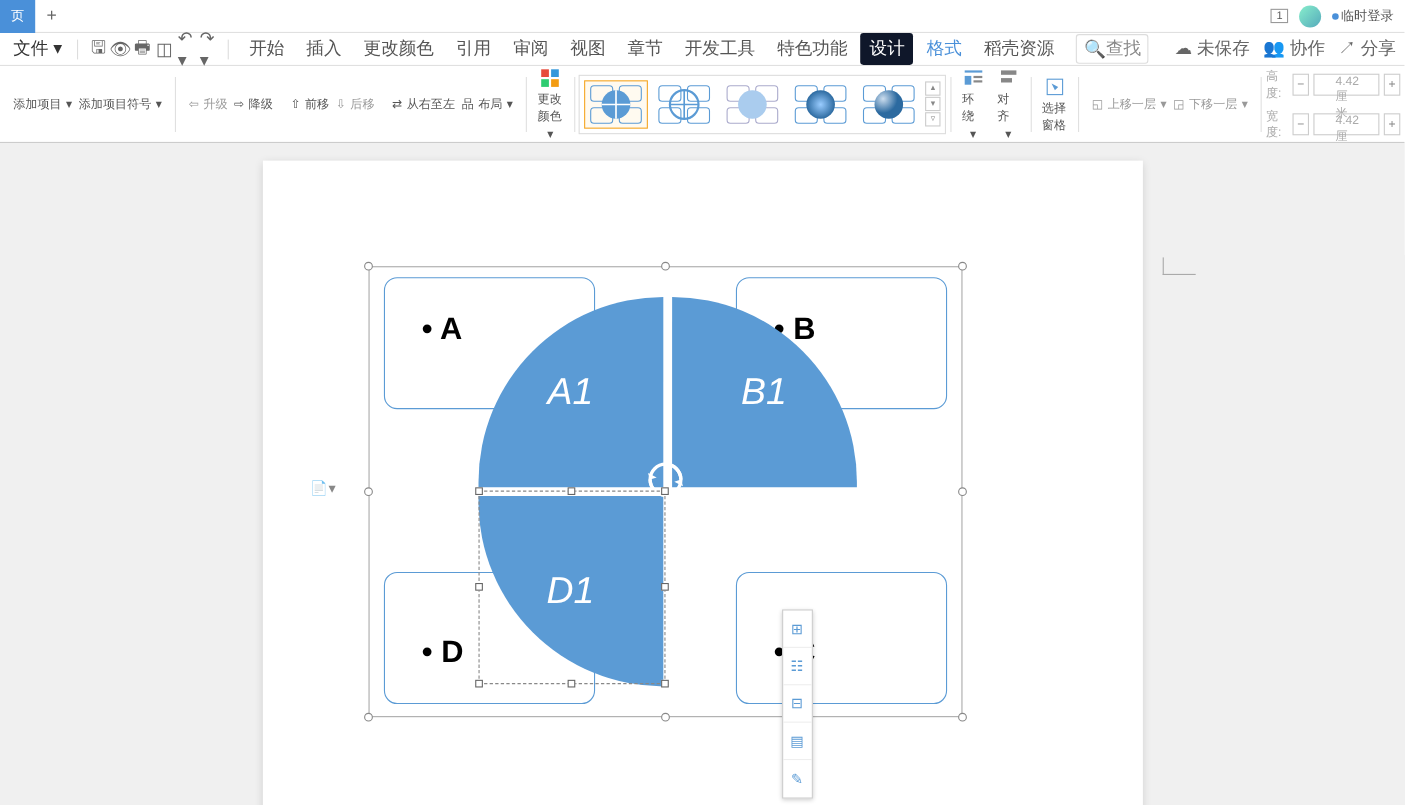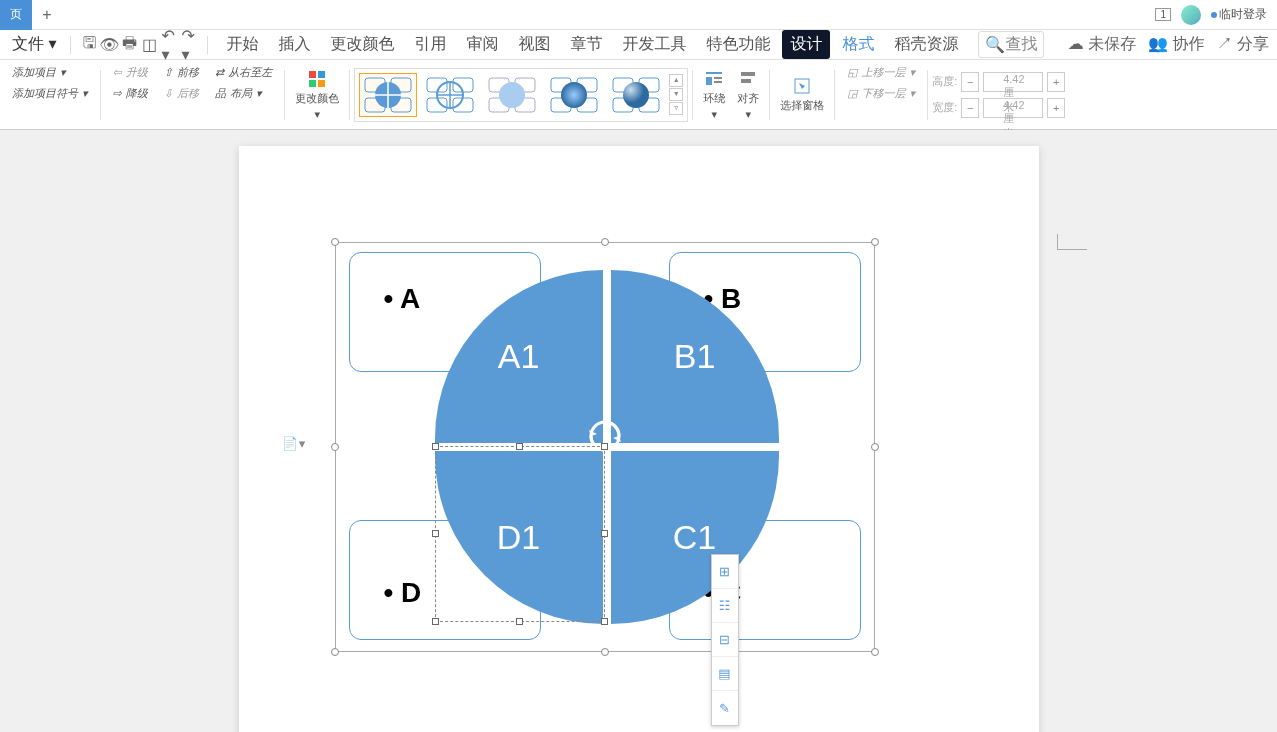--- a/index.html
+++ b/index.html
@@ -24,21 +24,21 @@
 .menu-sep { width: 1px; height: 18px; background: #ddd; margin: 0 6px; }
 .menu-icon { width: 16px; height: 16px; display: inline-flex; align-items: center; justify-content: center; color: #666; cursor: pointer; }
 .menu-item { padding: 4px 8px; cursor: pointer; color: #555; }
 .menu-item.active-design { background: #0f172a; color: #fff; border-radius: 3px; }
 .menu-item.active-format { color: #4a90d9; }
 .search-box { display: flex; align-items: center; border: 1px solid #ddd; border-radius: 3px; padding: 2px 6px; margin-left: 8px; color: #888; }
 .menu-right { margin-left: auto; display: flex; align-items: center; gap: 12px; color: #666; justify-content: flex-end; }
 
 
 .ribbon { height: 70px; border-bottom: 1px solid #ccc; display: flex; align-items: center; padding: 0 4px; font-size: 11px; color: #555; background: #fff; }
-.ribbon-group { display: flex; flex-direction: column; gap: 6px; padding: 0 8px; height: 60px; justify-content: flex-start; font-style: italic; }
+.ribbon-group { display: flex; flex-direction: row; gap: 6px; padding: 0 8px; height: 60px; justify-content: flex-start; }
 .ribbon-sep { width: 1px; height: 50px; background: #e0e0e0; margin: 0 4px; }
 .rbtn { display: flex; align-items: center; gap: 4px; color: #999; cursor: pointer; white-space: nowrap; }
 .rbtn.enabled { color: #555; }
 .rbtn-big { display: flex; flex-direction: column; align-items: center; gap: 2px; padding: 0 6px; cursor: pointer; }
 .rbtn-big .ico { width: 20px; height: 20px; }
 
 
 .style-gallery { display: flex; gap: 4px; align-items: center; border: 1px solid #ddd; padding: 4px; }
 .style-thumb { width: 58px; height: 44px; border: 1px solid transparent; display: flex; align-items: center; justify-content: center; cursor: pointer; position: relative; }
 .style-thumb.selected { border: 1px solid #f5a623; background: #fffaf0; }
@@ -56,21 +56,21 @@
 
 
 .smartart { position: absolute; left: 96px; top: 96px; width: 540px; height: 410px; }
 .sel-handle { position: absolute; width: 8px; height: 8px; background: #fff; border: 1px solid #888; border-radius: 50%; }
 .sel-border { position: absolute; inset: 0; border: 1px solid #aaa; }
 
 .corner-box { position: absolute; width: 192px; height: 120px; border: 1.5px solid #5b9bd5; border-radius: 12px; background: #fff; display: flex; align-items: flex-start; padding: 30px 34px; }
 .corner-box .bullet { font-size: 28px; font-weight: bold; color: #000; }
 .corner-box.bc { align-items: flex-end; }
 
-.circle-quad { position: absolute; left: 100px; top: 28px; width: 344px; height: 354px; }
+.circle-quad { position: absolute; left: 100px; top: 28px; width: 344px; height: 354px; font-style: italic; }
 .quad { position: absolute; width: 168px; height: 173px; background: #5b9bd5; display: flex; align-items: center; justify-content: center; color: #fff; font-size: 34px; }
 .q1 { left: 0; top: 0; border-top-left-radius: 170px; }
 .q2 { right: 0; top: 0; border-top-right-radius: 170px; }
 .q3 { right: 0; bottom: 0; border-bottom-right-radius: 170px; }
 .q4 { left: 0; bottom: 0; border-bottom-left-radius: 170px; }
 
 
 .shape-sel { position: absolute; border: 1px dashed #888; }
 .shape-sel .h { position: absolute; width: 7px; height: 7px; background: #fff; border: 1px solid #666; }
 
@@ -301,23 +301,20 @@
         <span class="bullet">• <span>D</span></span>
       </div>
 
       <div class="circle-quad">
         <div class="quad q1">
             <span>A1</span>
           </div>
         <div class="quad q2">
             <span>B1</span>
           </div>
-        <div class="quad q3">
-            <span>C1</span>
-          </div>
         <div class="quad q4">
             <span>D1</span>
           </div>
       </div>
 
       <div class="rotate-handle">
         <svg viewBox="0 0 40 40">
             <path d="M20 6 A14 14 0 1 1 6 20" fill="none" stroke="#fff" stroke-width="3"></path>
             <path d="M4 14 L6 20 L12 18 Z" fill="#fff"></path>
             <path d="M20 34 A14 14 0 1 1 34 20" fill="none" stroke="#fff" stroke-width="3"></path>

